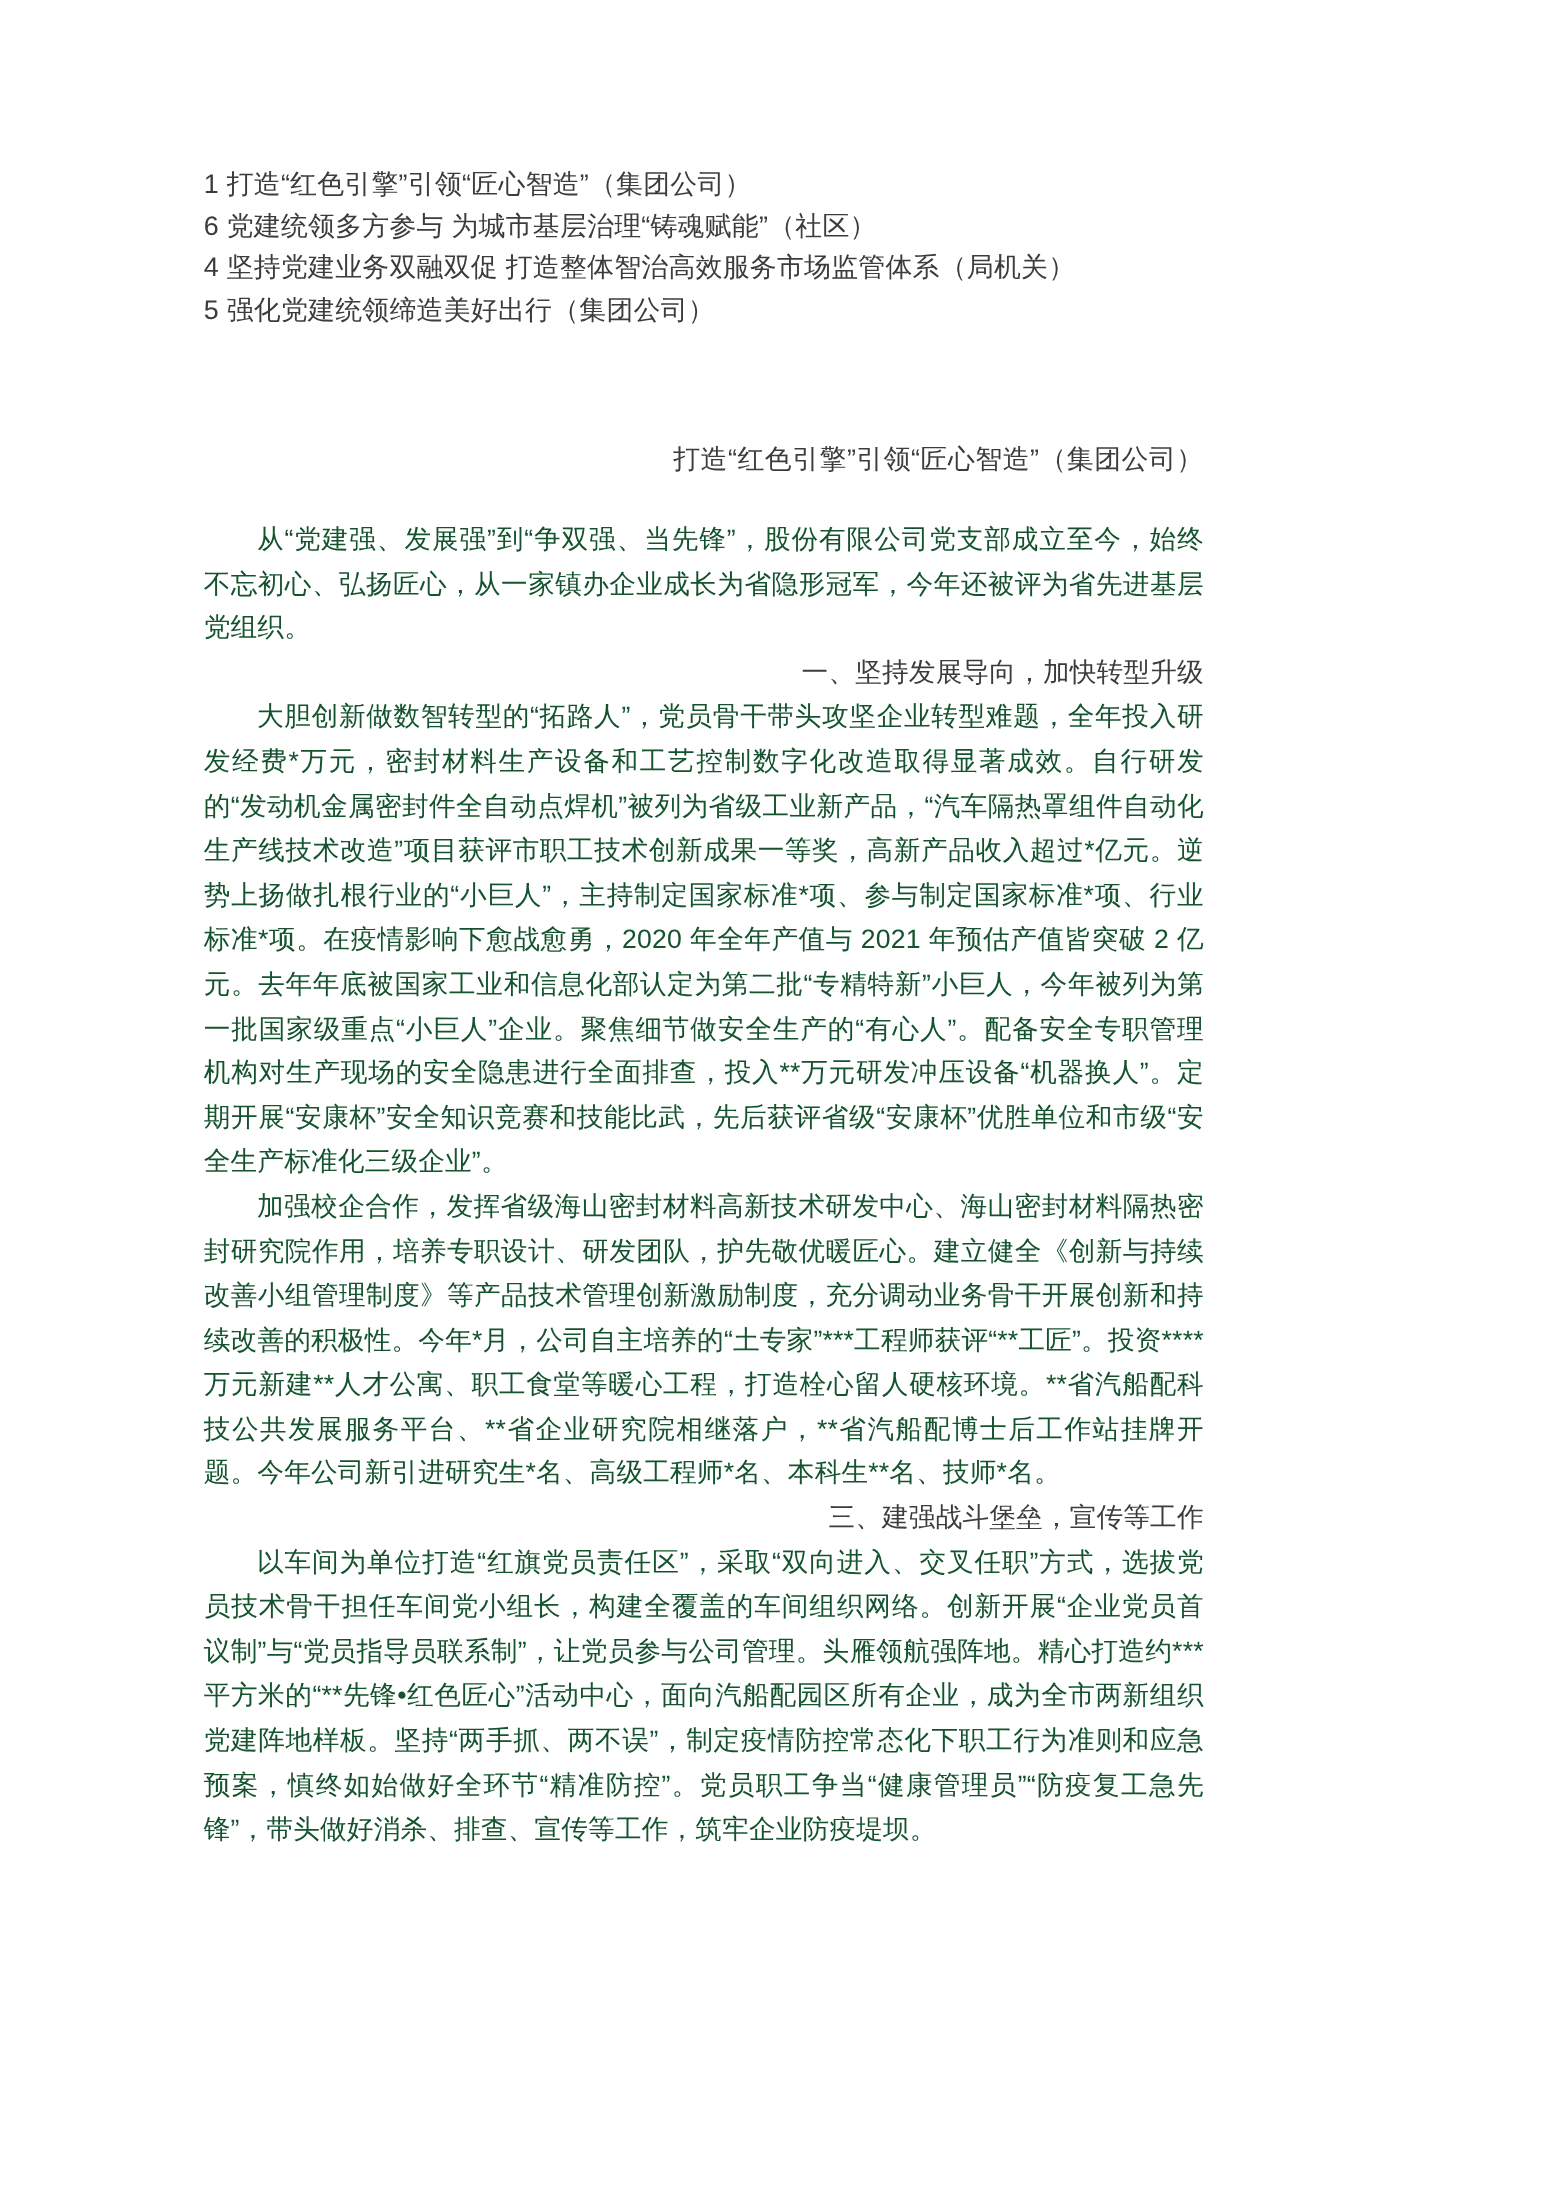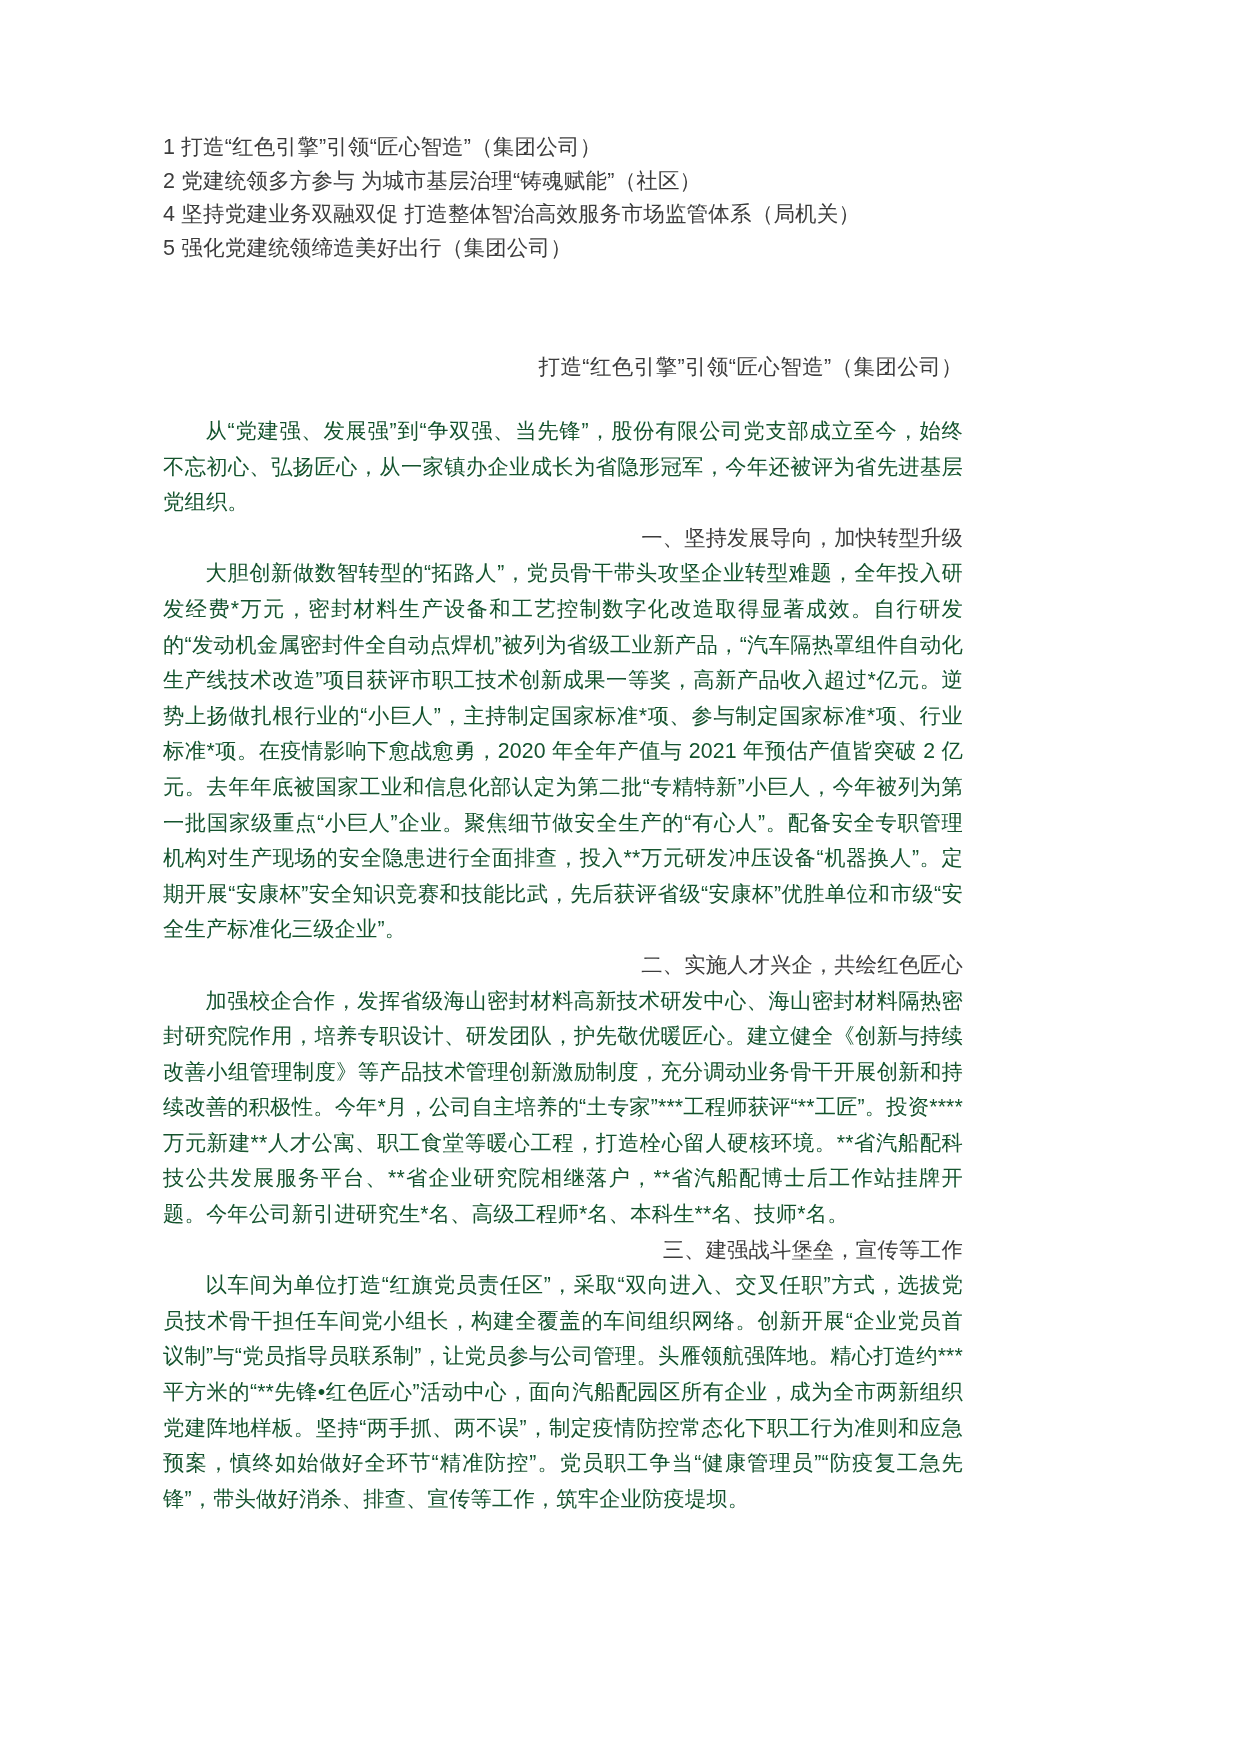--- a/index.html
+++ b/index.html
@@ -77,33 +77,32 @@
   }
 </style>
 </head>
 <body>
 
 <div class="page">
   <div class="content">
 
     <ul class="toc">
       <li class="toc-item">1 打造“红色引擎”引领“匠心智造”（集团公司）</li>
-      <li class="toc-item">2 党建统领多方参与 为城市基层治理“铸魂赋能”（社区）</li>
+      <li class="toc-item">6 党建统领多方参与 为城市基层治理“铸魂赋能”（社区）</li>
       <li class="toc-item">4 坚持党建业务双融双促 打造整体智治高效服务市场监管体系（局机关）</li>
       <li class="toc-item">5 强化党建统领缔造美好出行（集团公司）</li>
     </ul>
 
     <div class="toc-spacer"></div>
 
     <div class="doc-title">打造“红色引擎”引领“匠心智造”（集团公司）</div>
 
     <div class="title-gap"></div>
 
     <p class="body-par">从“党建强、发展强”到“争双强、当先锋”，股份有限公司党支部成立至今，始终不忘初心、弘扬匠心，从一家镇办企业成长为省隐形冠军，今年还被评为省先进基层党组织。</p>
     <p class="sec-head">一、坚持发展导向，加快转型升级</p>
     <p class="body-par">大胆创新做数智转型的“拓路人”，党员骨干带头攻坚企业转型难题，全年投入研发经费*万元，密封材料生产设备和工艺控制数字化改造取得显著成效。自行研发的“发动机金属密封件全自动点焊机”被列为省级工业新产品，“汽车隔热罩组件自动化生产线技术改造”项目获评市职工技术创新成果一等奖，高新产品收入超过*亿元。逆势上扬做扎根行业的“小巨人”，主持制定国家标准*项、参与制定国家标准*项、行业标准*项。在疫情影响下愈战愈勇，2020 年全年产值与 2021 年预估产值皆突破 2 亿元。去年年底被国家工业和信息化部认定为第二批“专精特新”小巨人，今年被列为第一批国家级重点“小巨人”企业。聚焦细节做安全生产的“有心人”。配备安全专职管理机构对生产现场的安全隐患进行全面排查，投入**万元研发冲压设备“机器换人”。定期开展“安康杯”安全知识竞赛和技能比武，先后获评省级“安康杯”优胜单位和市级“安全生产标准化三级企业”。</p>
-    <p class="sec-head">二、实施人才兴企，共绘红色匠心</p>
     <p class="body-par">加强校企合作，发挥省级海山密封材料高新技术研发中心、海山密封材料隔热密封研究院作用，培养专职设计、研发团队，护先敬优暖匠心。建立健全《创新与持续改善小组管理制度》等产品技术管理创新激励制度，充分调动业务骨干开展创新和持续改善的积极性。今年*月，公司自主培养的“土专家”***工程师获评“**工匠”。投资****万元新建**人才公寓、职工食堂等暖心工程，打造栓心留人硬核环境。**省汽船配科技公共发展服务平台、**省企业研究院相继落户，**省汽船配博士后工作站挂牌开题。今年公司新引进研究生*名、高级工程师*名、本科生**名、技师*名。</p>
     <p class="sec-head">三、建强战斗堡垒，宣传等工作</p>
     <p class="body-par">以车间为单位打造“红旗党员责任区”，采取“双向进入、交叉任职”方式，选拔党员技术骨干担任车间党小组长，构建全覆盖的车间组织网络。创新开展“企业党员首议制”与“党员指导员联系制”，让党员参与公司管理。头雁领航强阵地。精心打造约***平方米的“**先锋•红色匠心”活动中心，面向汽船配园区所有企业，成为全市两新组织党建阵地样板。坚持“两手抓、两不误”，制定疫情防控常态化下职工行为准则和应急预案，慎终如始做好全环节“精准防控”。党员职工争当“健康管理员”“防疫复工急先锋”，带头做好消杀、排查、宣传等工作，筑牢企业防疫堤坝。</p>
 
   </div>
 </div>
 
 </body></html>

